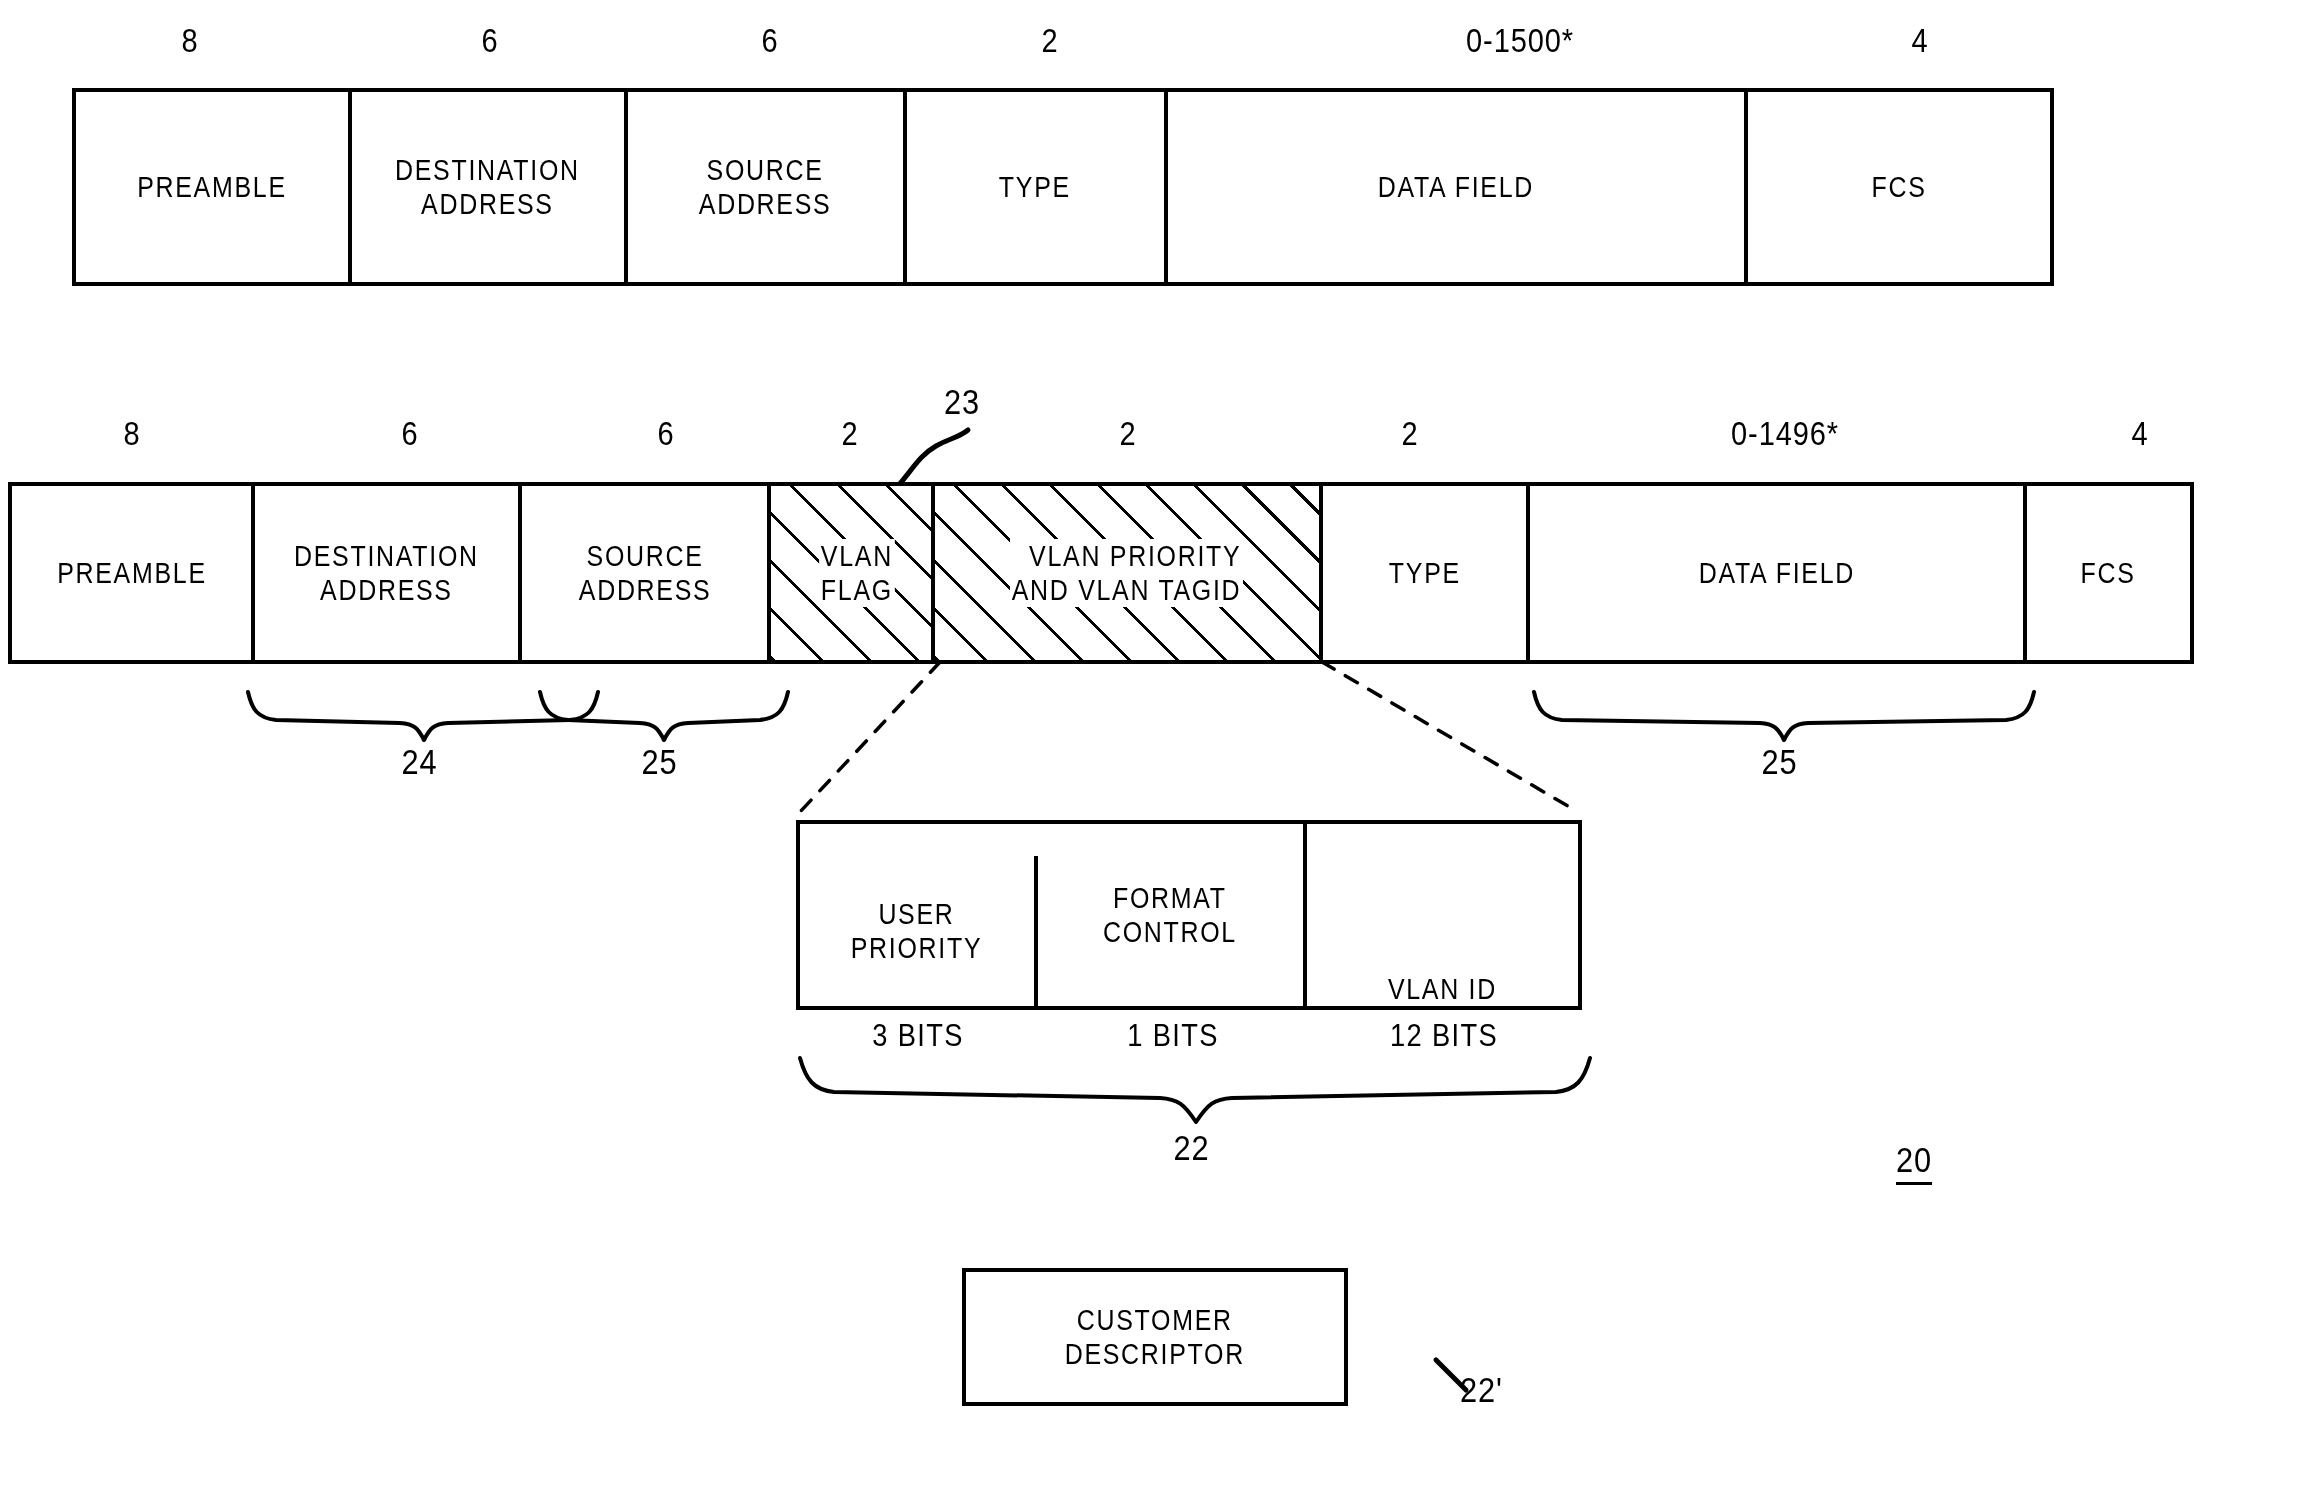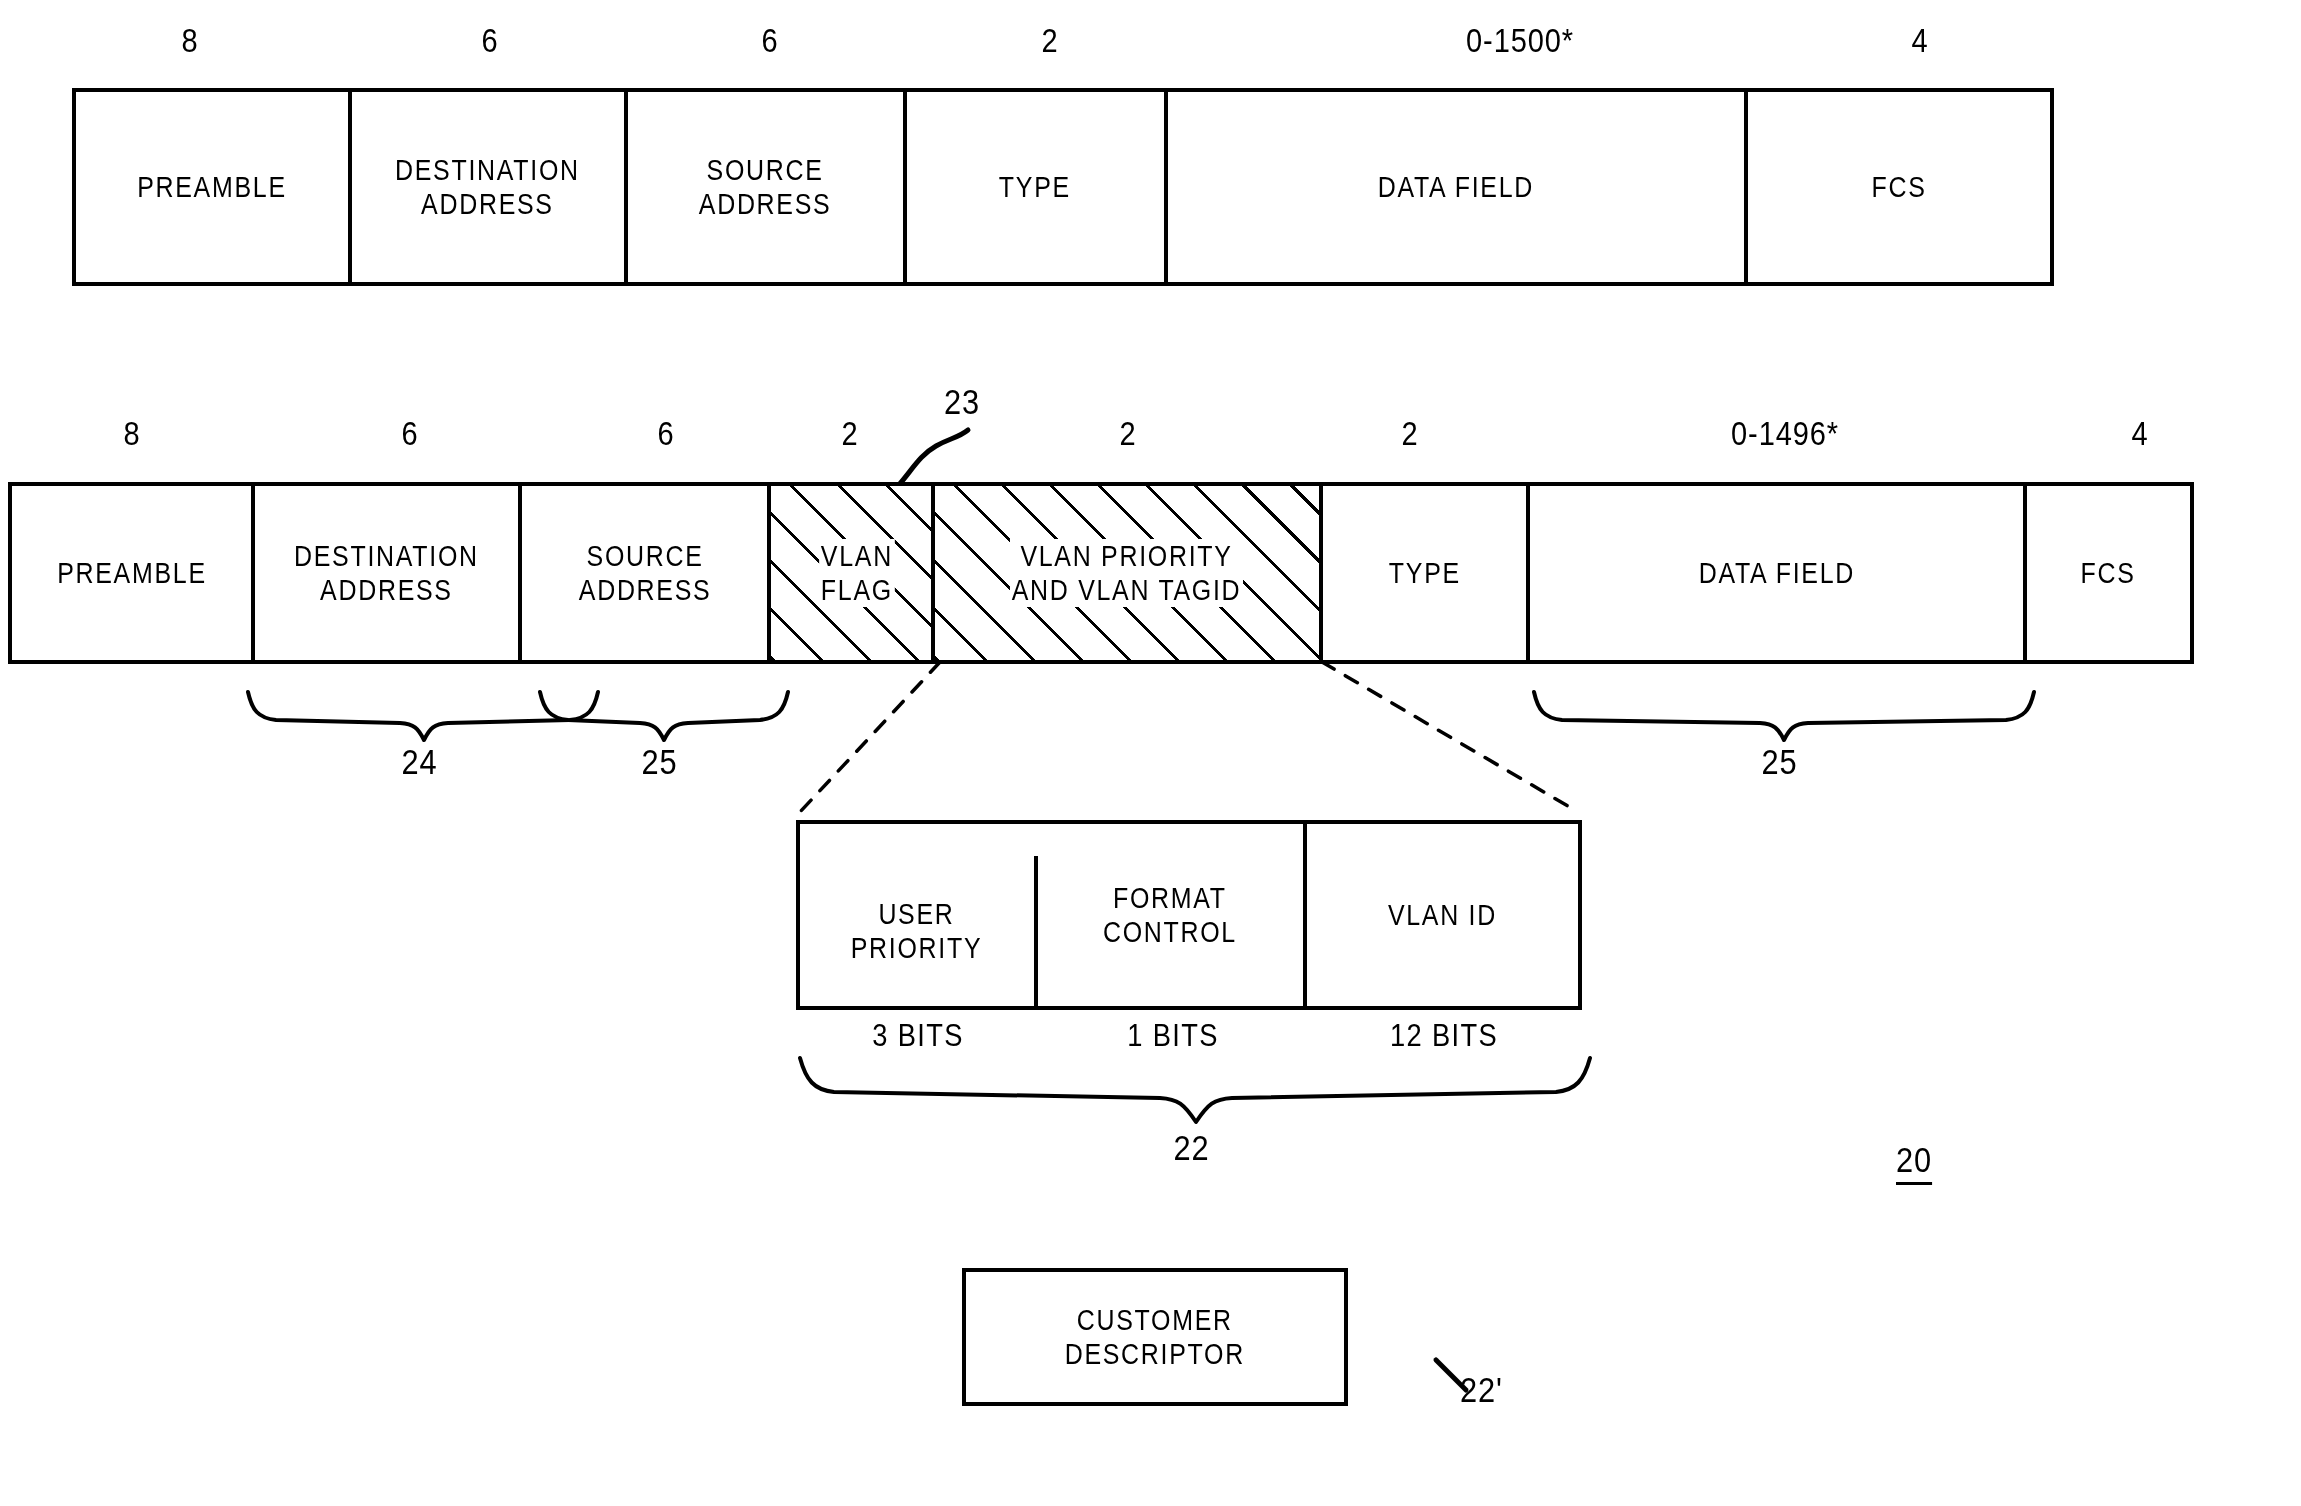--- a/index.html
+++ b/index.html
@@ -127,21 +127,21 @@
 ADDRESS</span>
     </div>
     <div class="cell" style="width:250px;">
       <span class="lbl">SOURCE
 ADDRESS</span>
     </div>
     <div class="cell hatch" style="width:164px;padding-left:12px;">
       <span class="lbl">VLAN
 FLAG</span>
     </div>
-    <div class="cell hatch" style="width:390px;">
+    <div class="cell hatch" style="width:390px;text-align:right;">
       <span class="lbl">VLAN PRIORITY
 AND VLAN TAGID</span>
     </div>
     <div class="cell" style="width:208px;">
       <span class="lbl">TYPE</span>
     </div>
     <div class="cell" style="width:498px;">
       <span class="lbl">DATA FIELD</span>
     </div>
     <div class="cell" style="width:164px;">
@@ -155,21 +155,21 @@
 
   <div class="frame" style="left:796px;top:820px;width:786px;height:190px;">
     <div class="cell" style="width:240px;margin-top:32px;">
       <span class="lbl">USER
 PRIORITY</span>
     </div>
     <div class="cell" style="width:272px;">
       <span class="lbl">FORMAT
 CONTROL</span>
     </div>
-    <div class="cell" style="width:274px;">
+    <div class="cell" style="width:274px;align-items:flex-end;">
       <span class="lbl">VLAN ID</span>
     </div>
   </div>
 
   <div class="bits" style="left:800px;top:1018px;width:236px;">3 BITS</div>
   <div class="bits" style="left:1038px;top:1018px;width:270px;">1 BITS</div>
   <div class="bits" style="left:1308px;top:1018px;width:272px;">12 BITS</div>
 
   <div class="ref ctr" style="left:1152px;top:1128px;width:90px;justify-content:center;">22</div>
 

